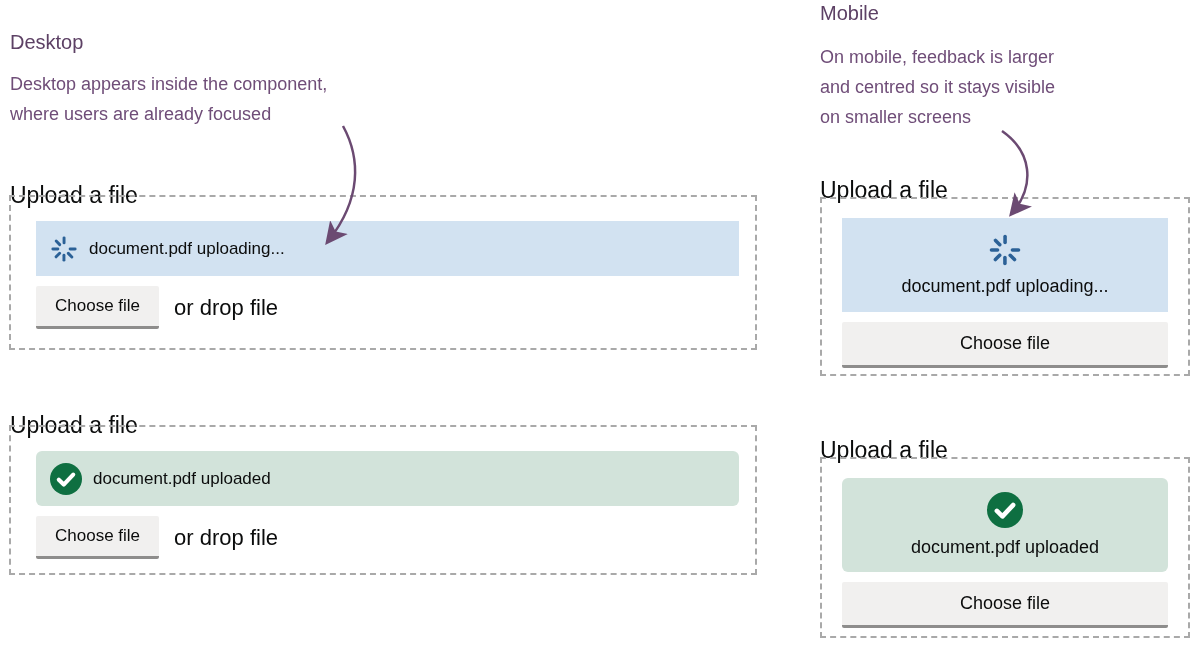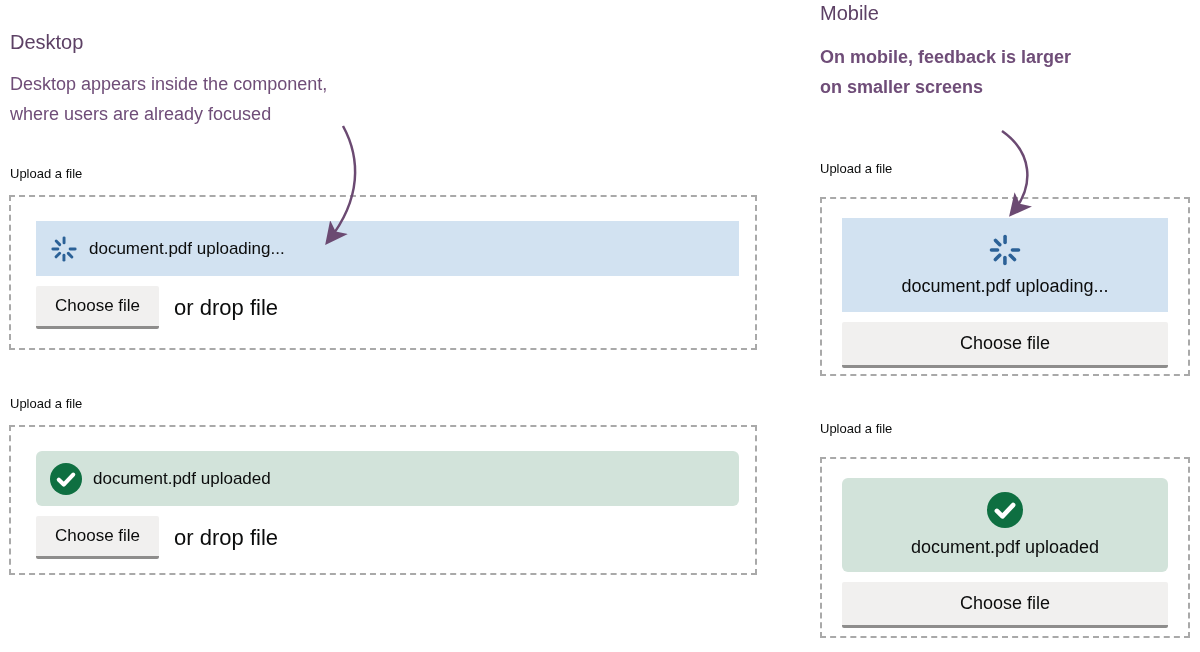--- a/index.html
+++ b/index.html
@@ -18,38 +18,38 @@
     color:#5d4165;
   }
   .annot-note{
     position:absolute;
     font-size:18px;line-height:30px;
     color:#6f4d78;
   }
   #desktop-heading{left:10px;top:31px;}
   #desktop-note{left:10px;top:69px;}
   #mobile-heading{left:820px;top:2px;}
-  #mobile-note{left:820px;top:42px;font-weight:bold;}
+  #mobile-note{left:820px;top:42px;}
 
   
   #arrows{
     position:absolute;left:0;top:0;width:1200px;height:652px;
     pointer-events:none;z-index:5;
   }
 
   
   .card{position:absolute;background:#fff;}
   #card-0{left:0;top:160px;width:770px;height:205px;}
   #card-1{left:0;top:390px;width:770px;height:200px;}
   #card-2{left:810px;top:155px;width:390px;height:235px;}
   #card-3{left:810px;top:415px;width:390px;height:237px;}
 
   .upload-label{
-    position:absolute;left:10px;top:6px;
-    font-size:13px;color:#0b0c0c;
+    position:absolute;left:10px;top:22px;
+    font-size:23px;color:#0b0c0c;
   }
   .dropzone{
     position:absolute;border:2px dashed #a9a9a9;box-sizing:border-box;
   }
   .dz-desktop{left:9px;top:35px;right:13px;bottom:15px;padding:24px 16px 0 25px;}
   .dz-mobile{left:10px;top:42px;right:10px;bottom:14px;padding:19px 20px 0 20px;}
 
   
   .status-banner{display:flex;align-items:center;}
   .banner-desktop{height:55px;padding-left:14px;gap:11px;}
@@ -108,20 +108,21 @@
 </svg>
 
 <div id="desktop-heading" class="annot-heading">Desktop</div>
 <div id="desktop-note" class="annot-note">
   <div>Desktop appears inside the component,</div>
   <div>where users are already focused</div>
 </div>
 <div id="mobile-heading" class="annot-heading">Mobile</div>
 <div id="mobile-note" class="annot-note">
   <div>On mobile, feedback is larger</div>
+  <div>and centred so it stays visible</div>
   <div>on smaller screens</div>
 </div>
 
 <div id="card-0" class="card">
   <div class="upload-label">Upload a file</div>
   <div class="dropzone dz-desktop">
     <div class="status-banner banner-desktop bg-info">
       <span class="icon">
         <svg viewBox="0 0 24 24" width="28" height="28">
             <use href="#spinner-glyph"></use>

